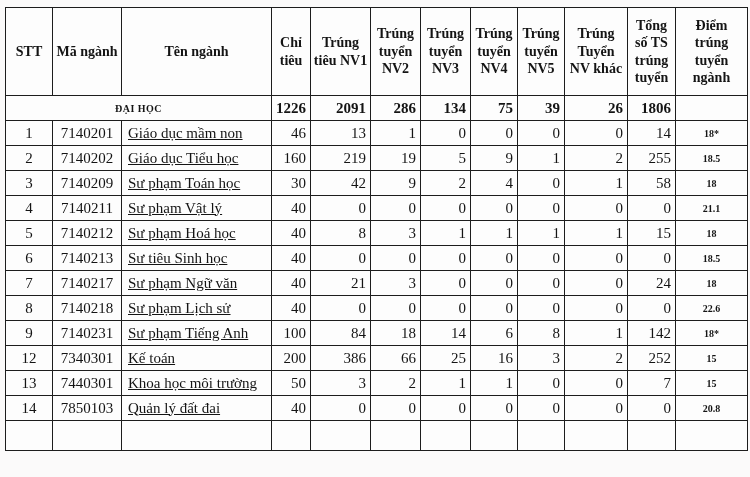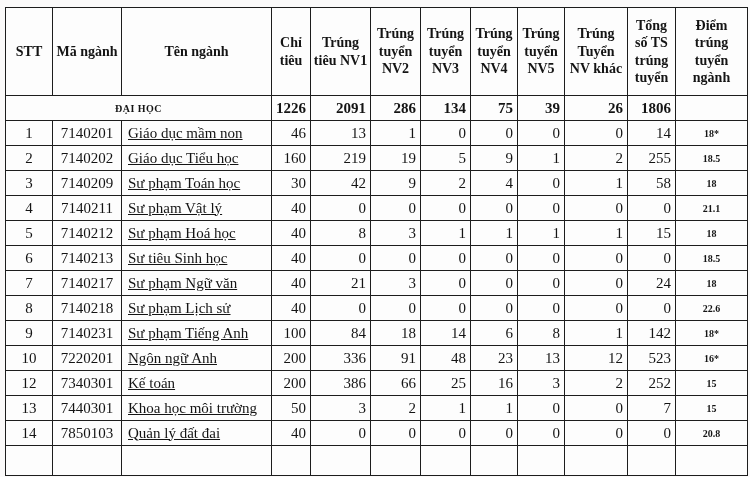--- a/index.html
+++ b/index.html
@@ -227,34 +227,20 @@
         <td class="num">84</td>
         <td class="num">18</td>
         <td class="num">14</td>
         <td class="num">6</td>
         <td class="num">8</td>
         <td class="num">1</td>
         <td class="num">142</td>
         <td class="score">18*</td>
       </tr>
       <tr>
-        <td class="c">10</td>
-        <td class="c">7220201</td>
-        <td class="l">Ngôn ngữ Anh</td>
-        <td class="num">200</td>
-        <td class="num">336</td>
-        <td class="num">91</td>
-        <td class="num">48</td>
-        <td class="num">23</td>
-        <td class="num">13</td>
-        <td class="num">12</td>
-        <td class="num">523</td>
-        <td class="score">16*</td>
-      </tr>
-      <tr>
         <td class="c">12</td>
         <td class="c">7340301</td>
         <td class="l">Kế toán</td>
         <td class="num">200</td>
         <td class="num">386</td>
         <td class="num">66</td>
         <td class="num">25</td>
         <td class="num">16</td>
         <td class="num">3</td>
         <td class="num">2</td>

